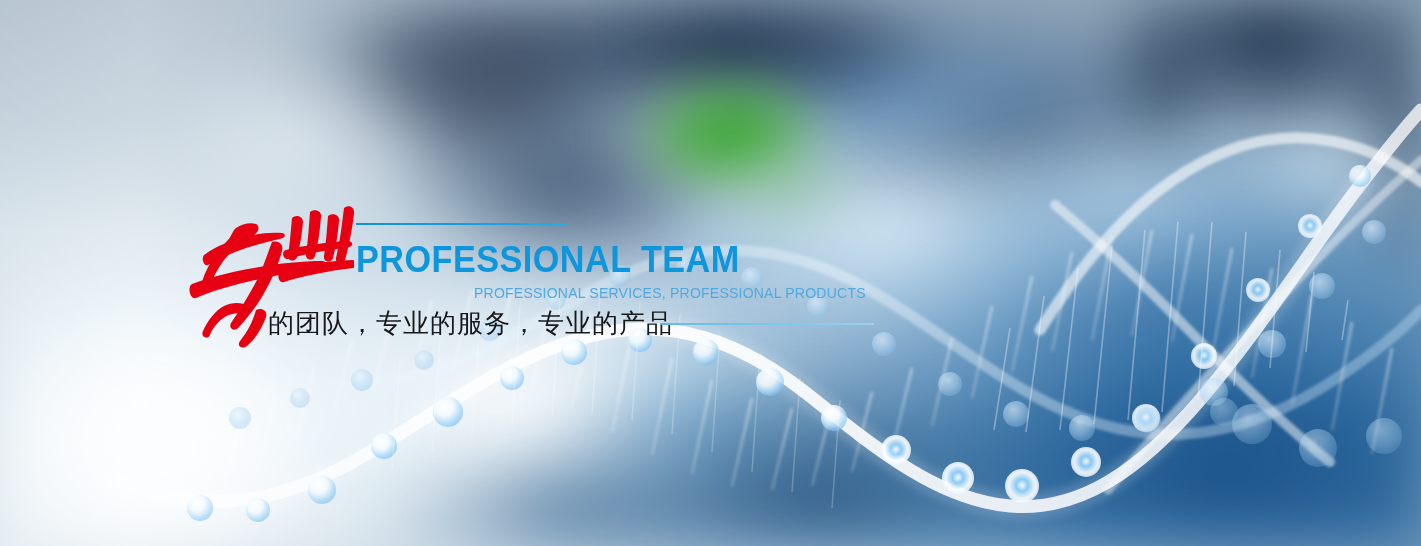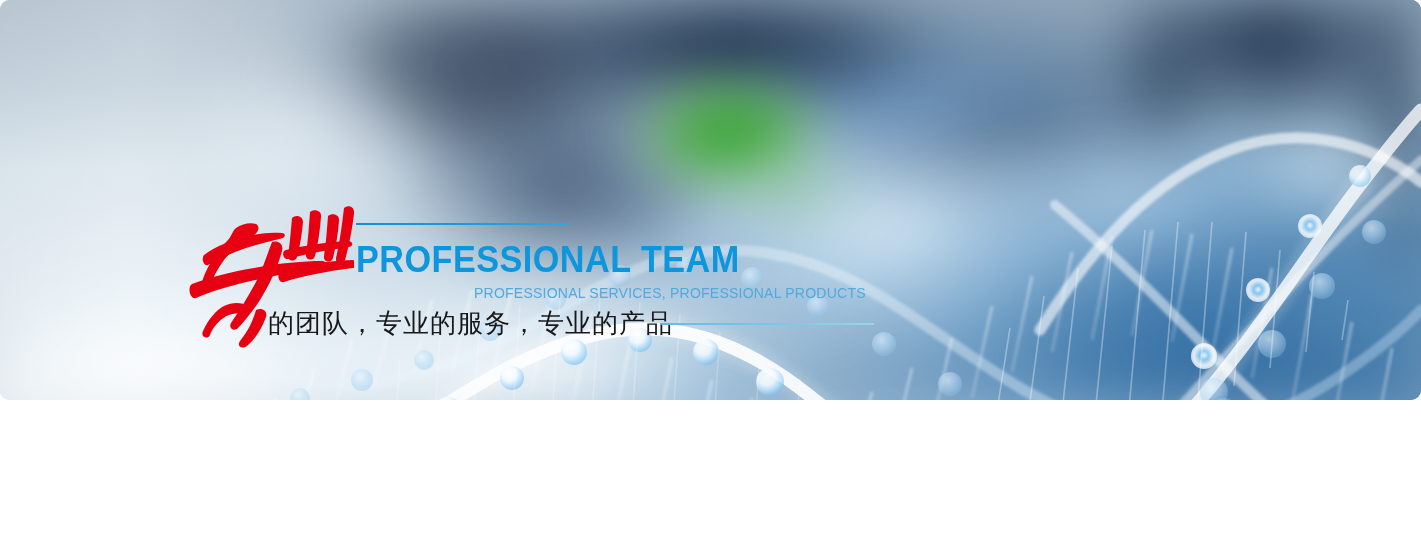--- a/index.html
+++ b/index.html
@@ -3,25 +3,24 @@
 <meta charset="utf-8">
 <style>
   html, body {
     margin: 0;
     padding: 0;
     background: #ffffff;
   }
   #banner {
     position: relative;
     width: 1421px;
-    height: 400px;
+    height: 546px;
     overflow: hidden;
     font-family: "Liberation Sans", "DejaVu Sans", sans-serif;
     background: #dfe8ef;
-    border-radius: 10px;
   }
 
   
   .bg-layer {
     position: absolute;
     inset: 0;
     pointer-events: none;
   }
 
   

